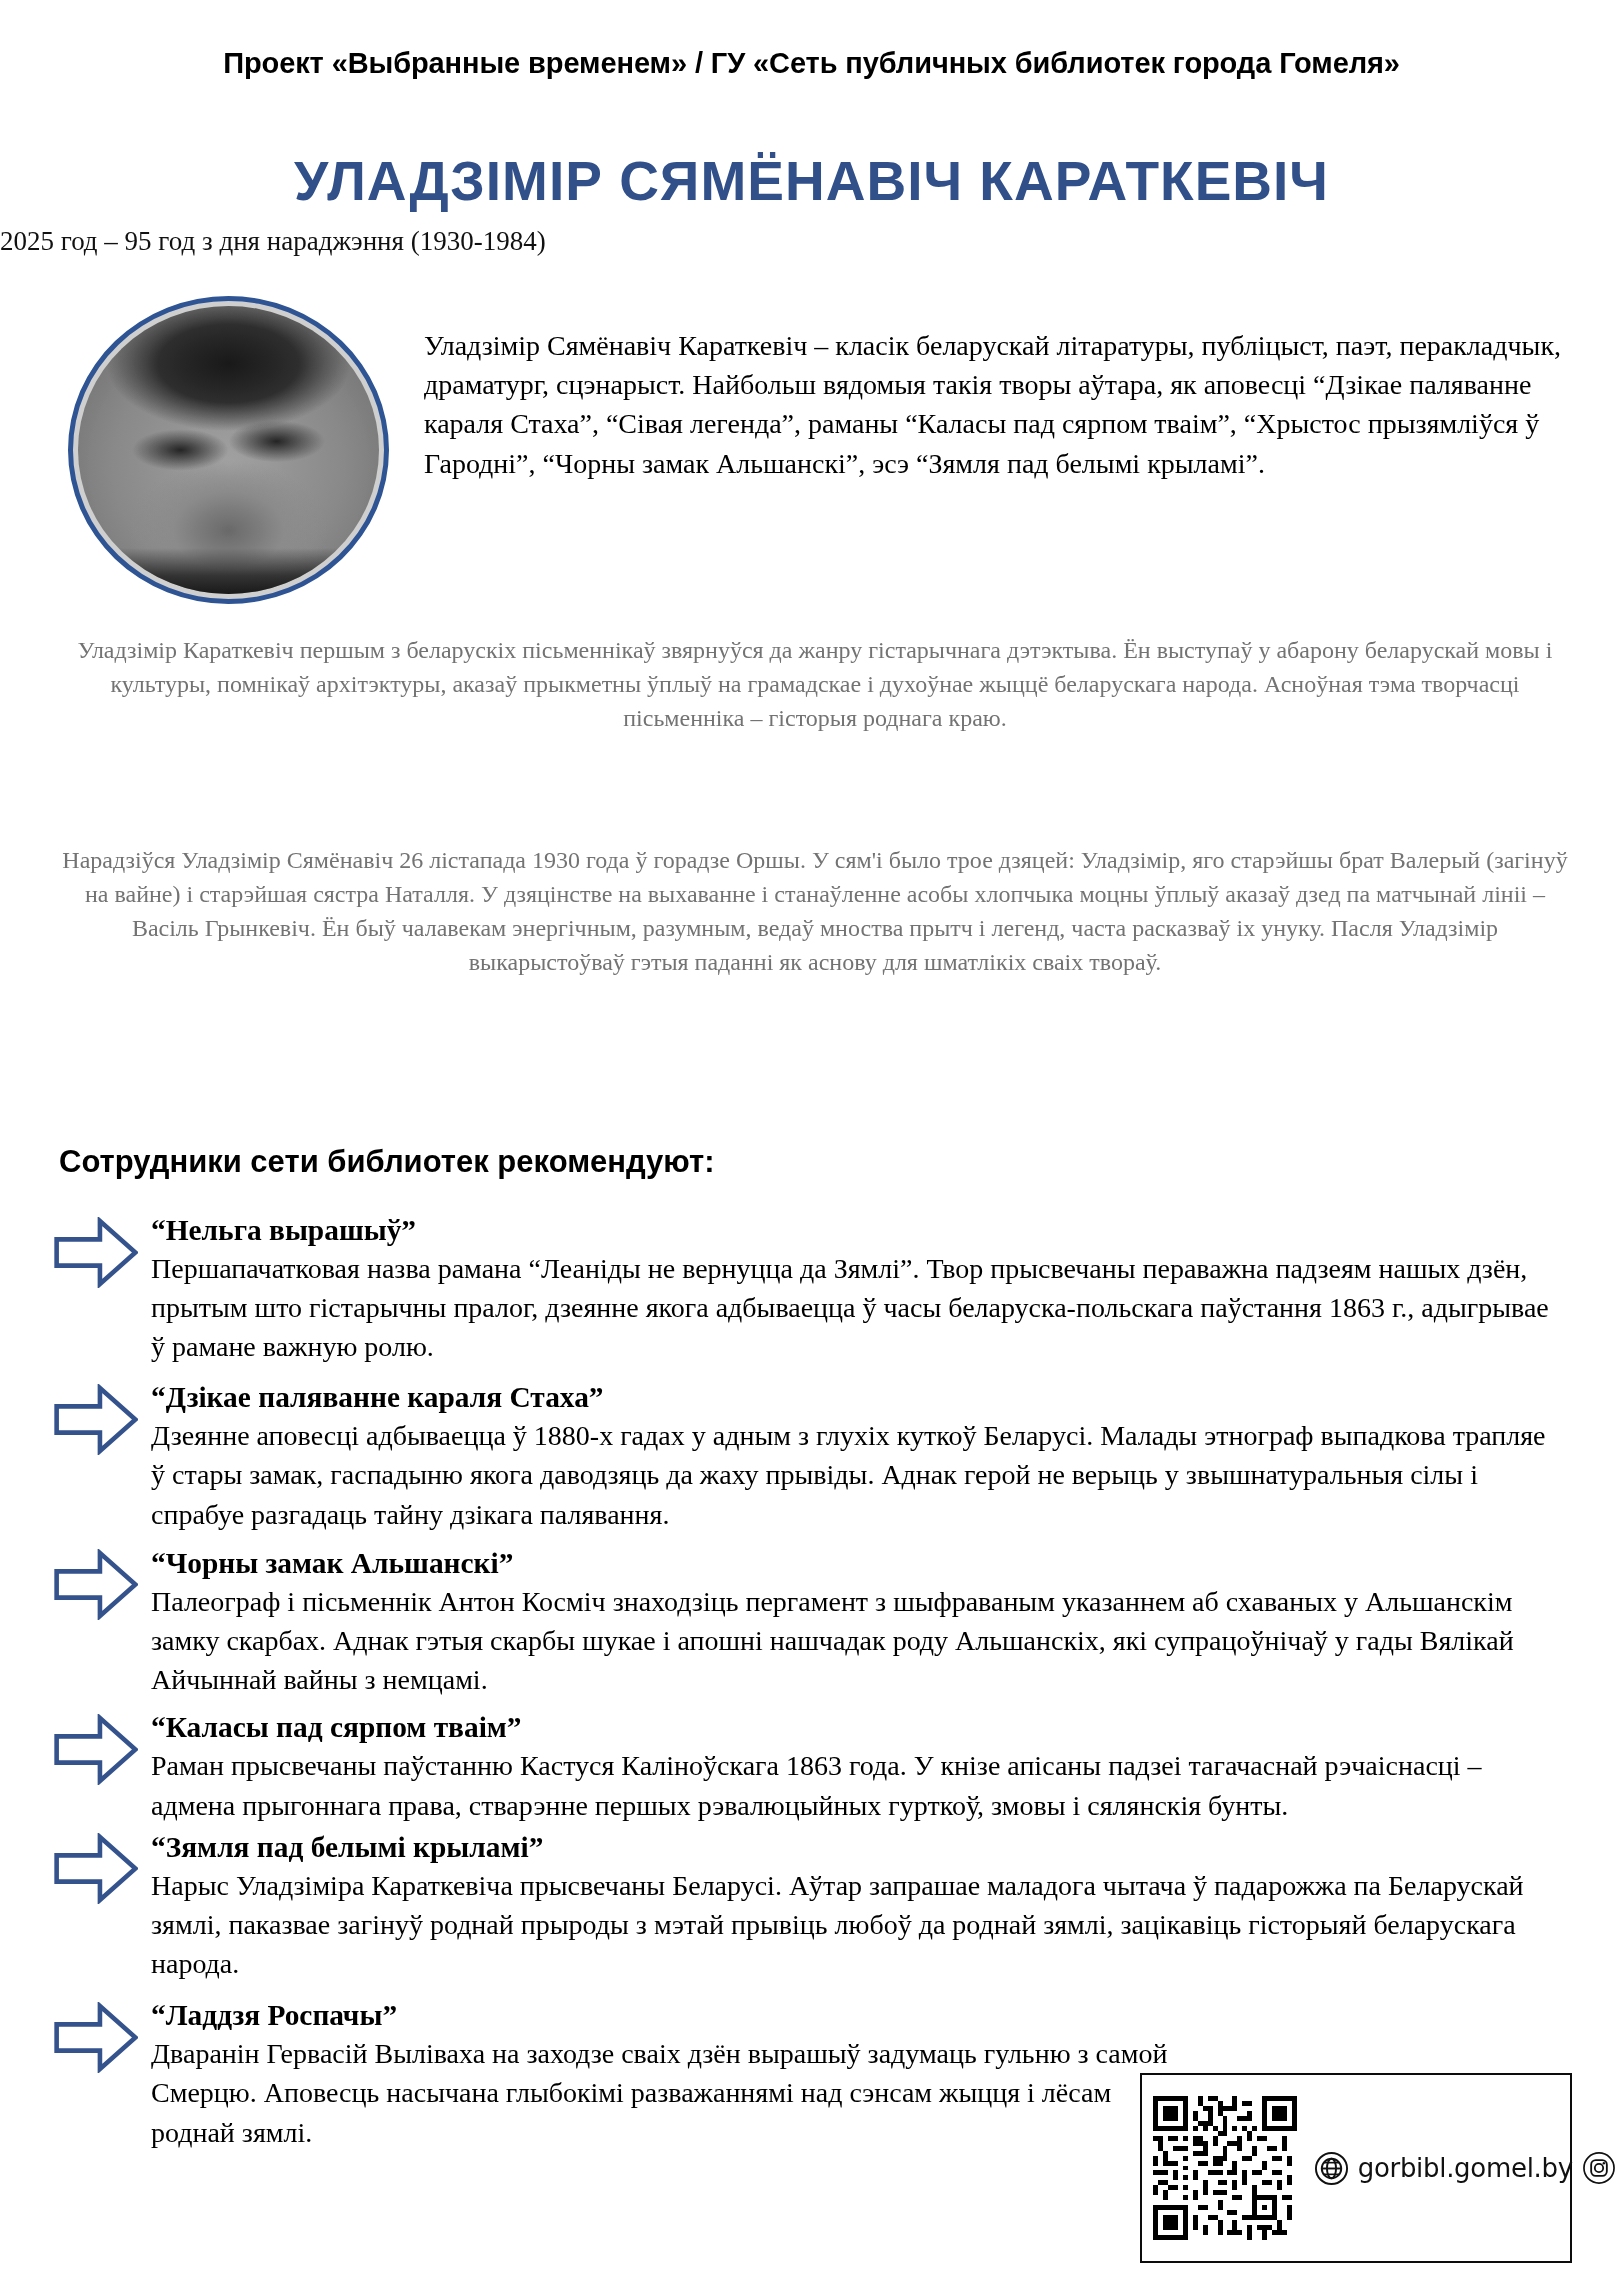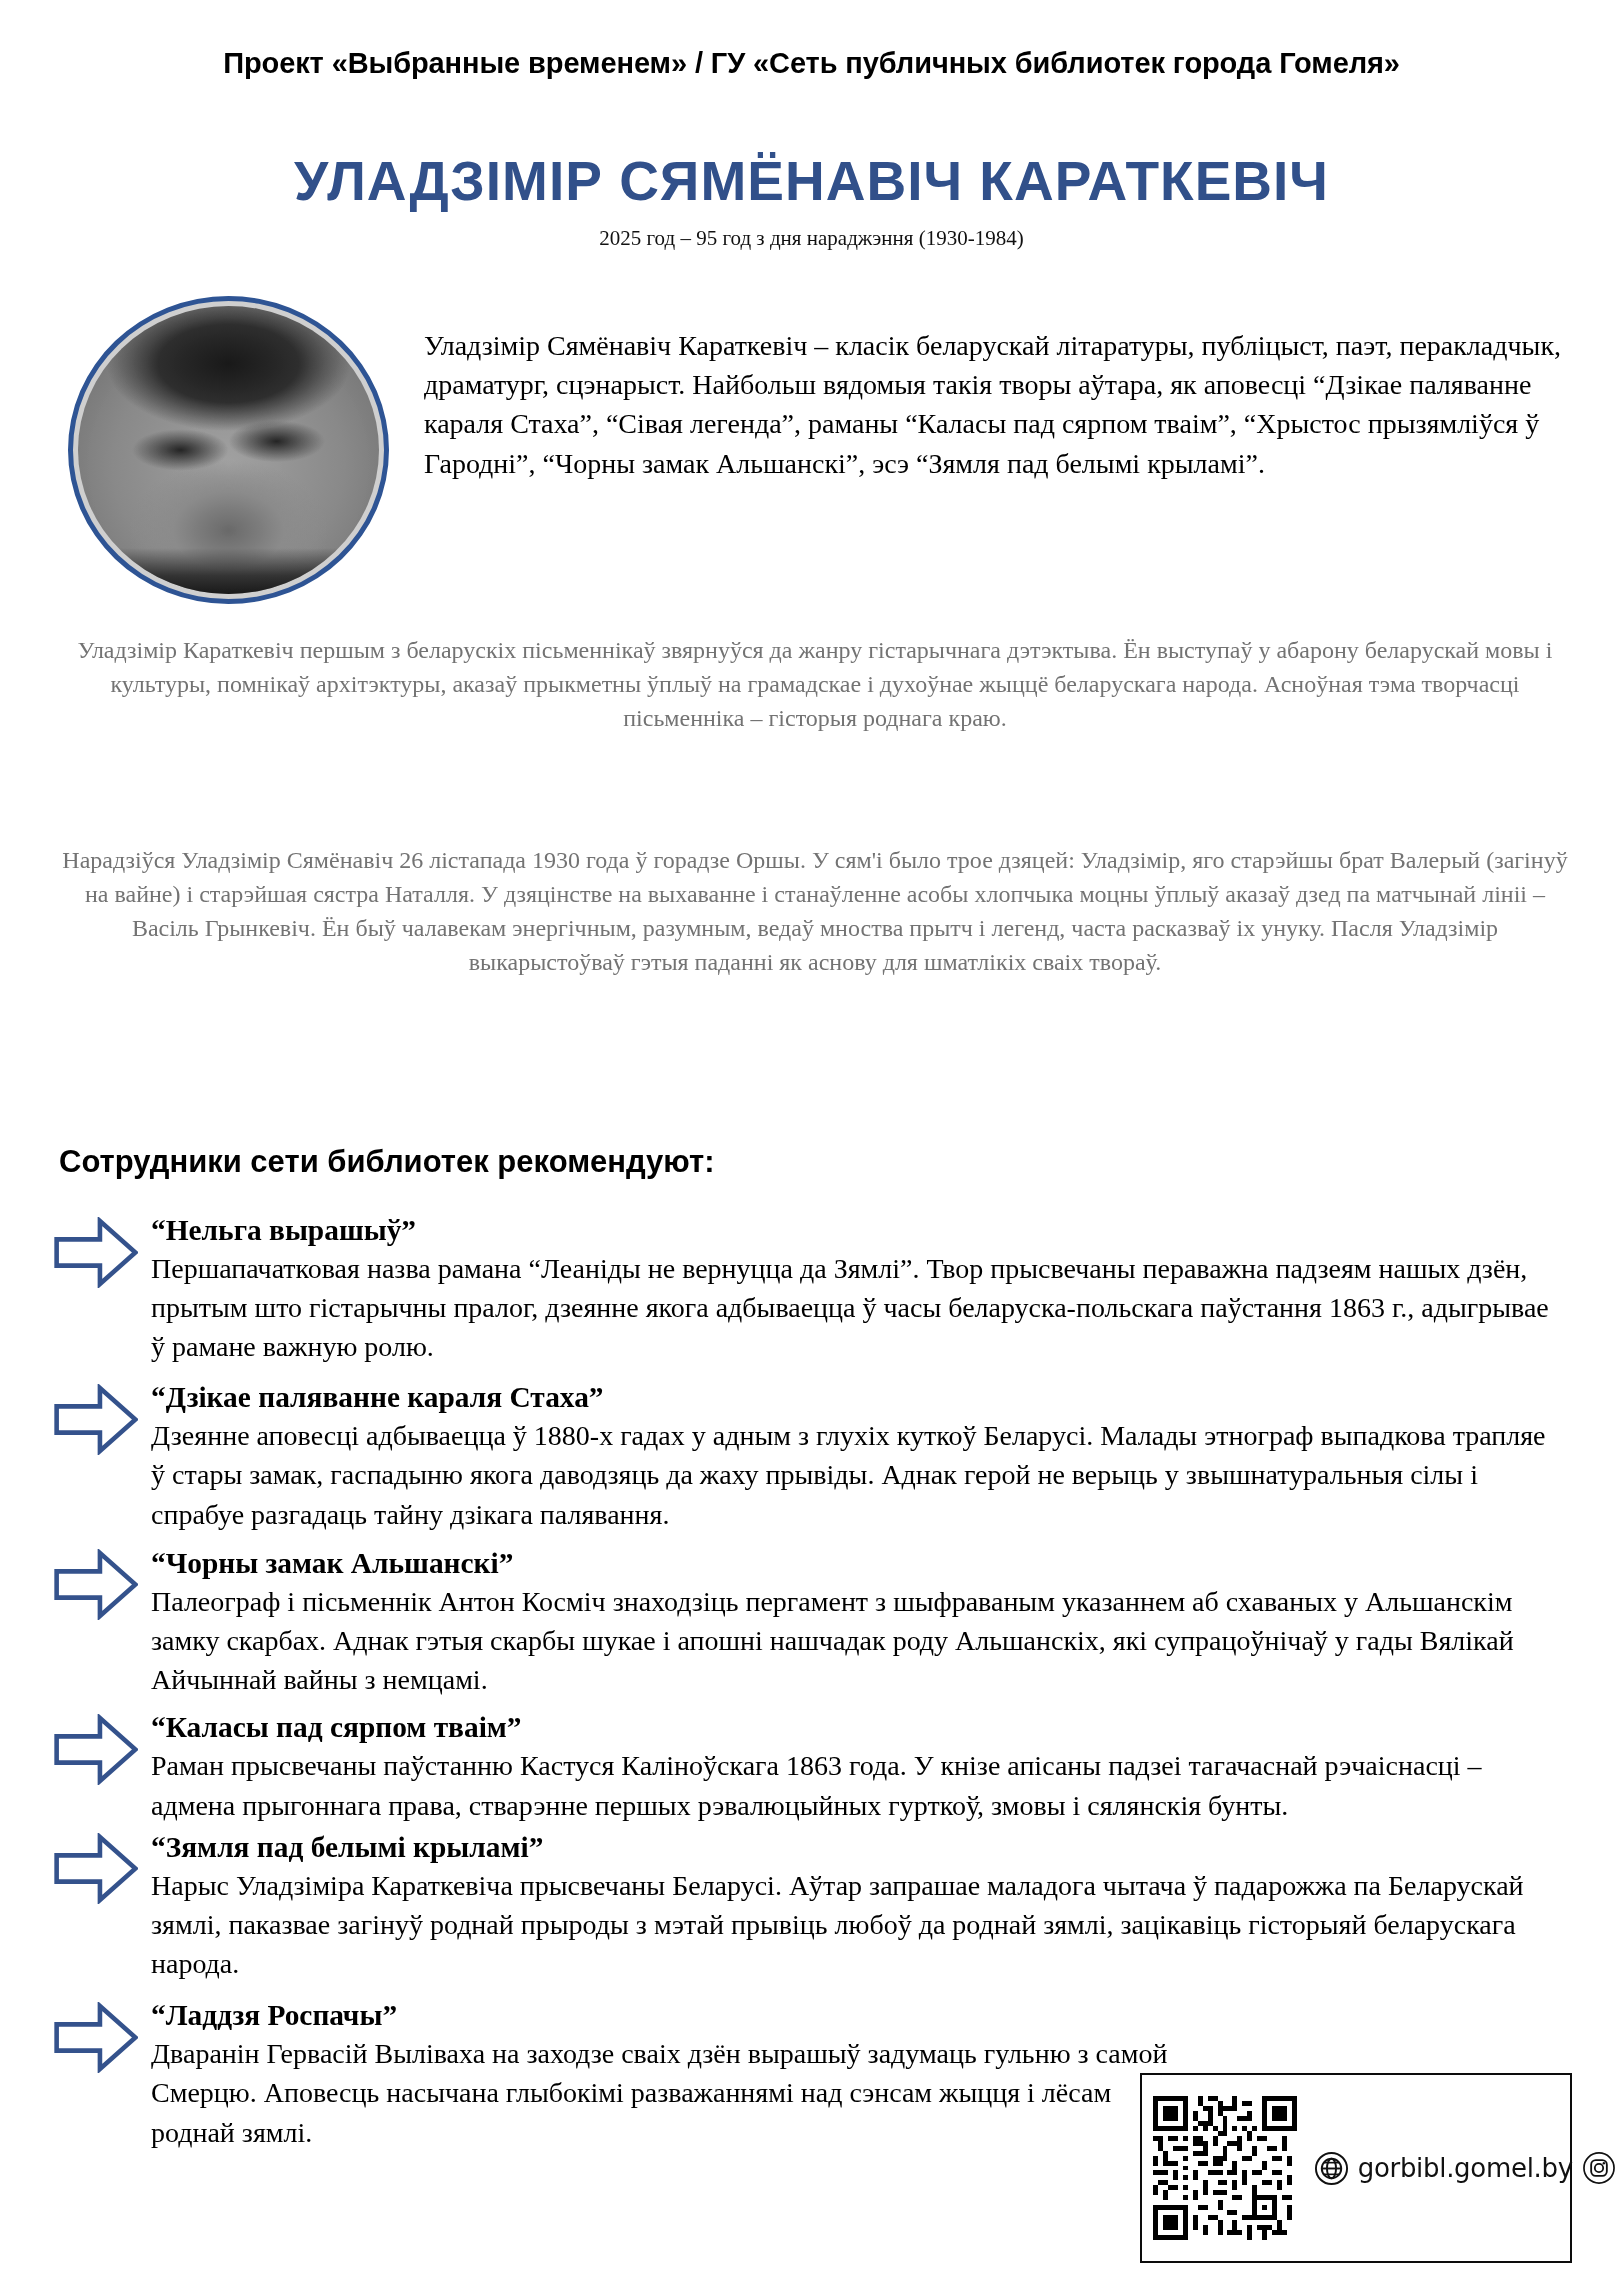--- a/index.html
+++ b/index.html
@@ -48,23 +48,23 @@
     font-size: 55px;
     color: #31508a;
     letter-spacing: 1px;
     white-space: nowrap;
   }
   .subtitle {
     position: absolute;
     top: 226px;
     left: 0;
     width: 1623px;
-    text-align: center;
+    text-align: left;
     font-family: "Liberation Serif", "DejaVu Serif", serif;
-    font-size: 21px;
+    font-size: 27px;
     color: #111111;
     white-space: nowrap;
   }
 
   
   .portrait {
     position: absolute;
     top: 296px;
     left: 68px;
     width: 321px;

